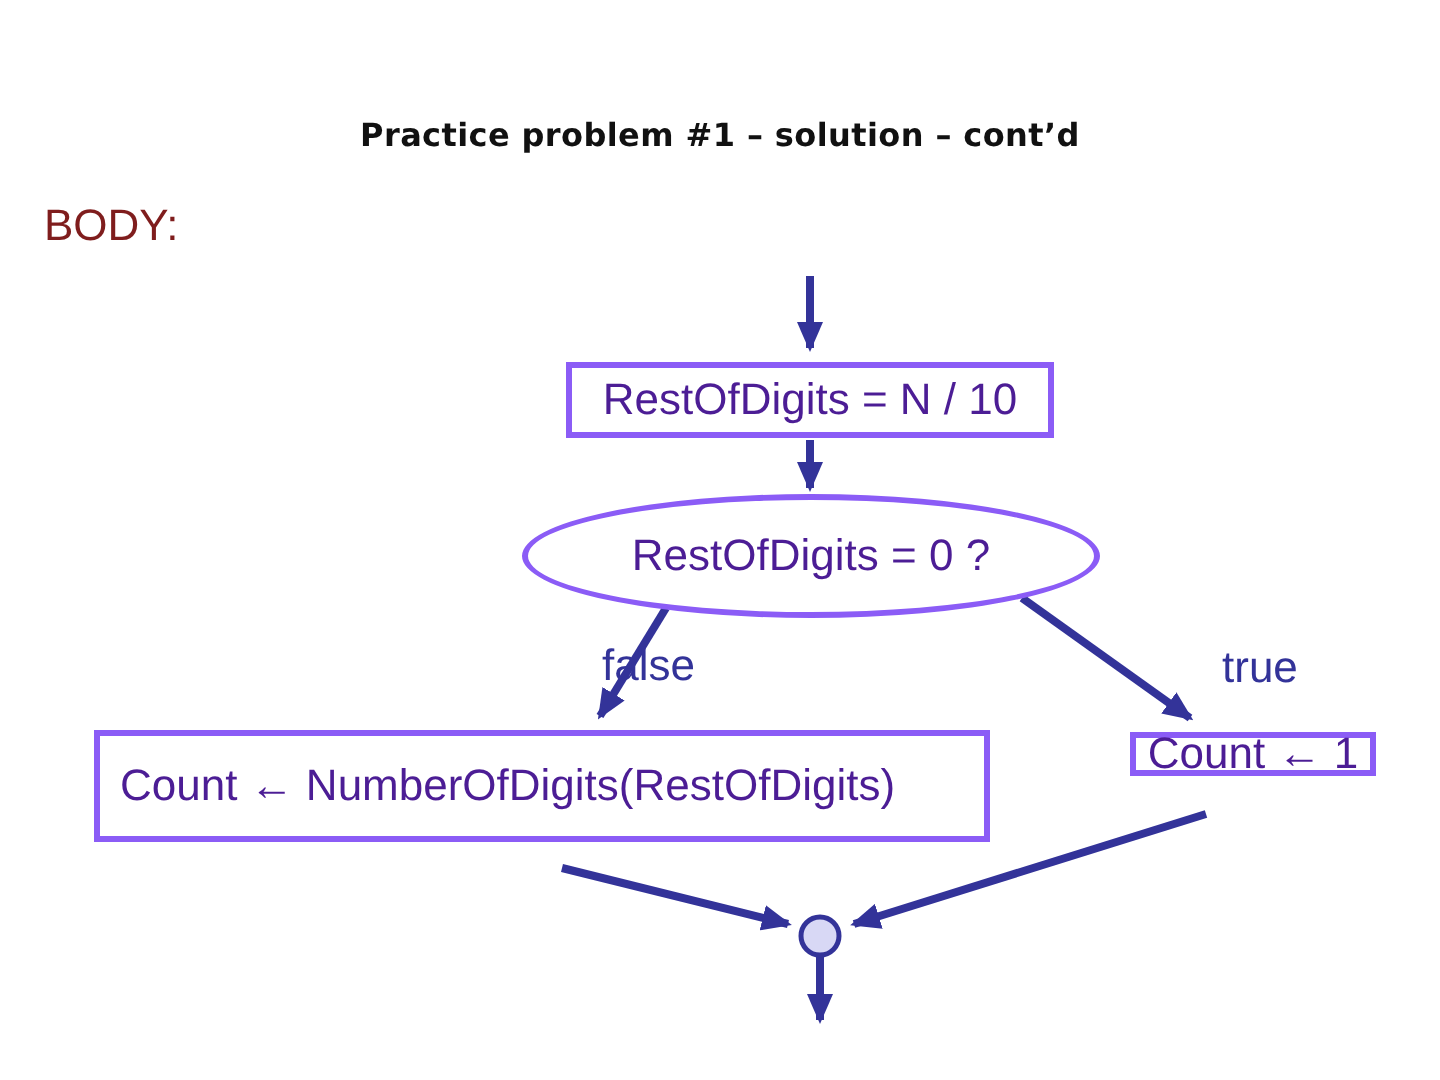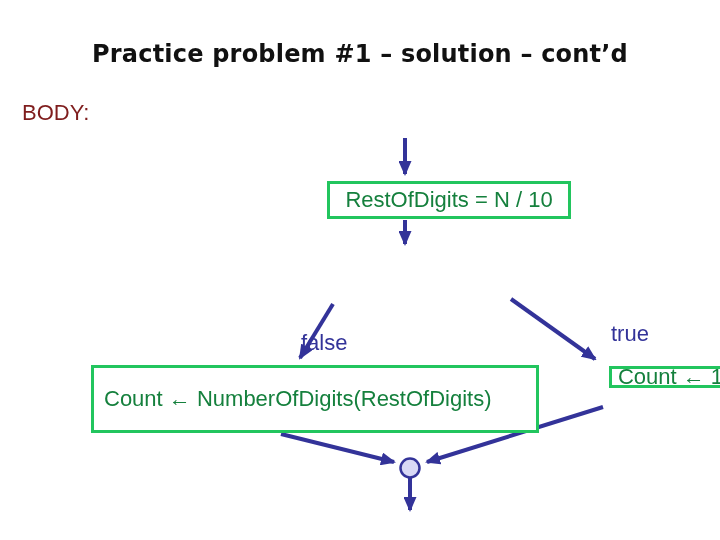--- a/index.html
+++ b/index.html
@@ -6,73 +6,72 @@
   .slide {
     position: relative;
     width: 720px;
     height: 540px;
     background: #ffffff;
     overflow: hidden;
     font-family: "Liberation Sans", sans-serif;
   }
   .title {
     position: absolute;
-    top: 40px;
+    top: 58px;
     left: 0;
     width: 720px;
     text-align: center;
     font-family: "DejaVu Sans", sans-serif;
     font-weight: bold;
-    font-size: 24px;
+    font-size: 16px;
     letter-spacing: 0.2px;
     color: #111111;
   }
   .section-label {
     position: absolute;
     left: 22px;
     top: 100px;
     font-size: 22px;
     color: #7f1d1d;
   }
   .node {
     position: absolute;
-    border: 3px solid #22c55e;
-    color: #15803d;
+    border: 3px solid #8b5cf6;
+    color: #4c1d95;
     font-size: 22px;
     background: #ffffff;
     box-sizing: border-box;
-    margin-left: 44px;
   }
   .process {
     left: 283px; top: 181px; width: 244px; height: 38px;
     display: flex; align-items: center; justify-content: center;
     white-space: nowrap;
   }
   .decision {
     left: 261px; top: 247px; width: 289px; height: 62px;
     border-radius: 50%;
     display: flex; align-items: center; justify-content: center;
     white-space: nowrap;
   }
   .branch-left-box {
-    left: 47px; top: 365px; width: 448px; height: 68px;
+    left: 47px; top: 365px; width: 448px; height: 56px;
     display: flex; flex-direction: column; justify-content: center;
     padding-left: 10px; line-height: 1.32; white-space: nowrap;
   }
   .branch-right-box {
     left: 565px; top: 366px; width: 123px; height: 22px;
     display: flex; align-items: center; justify-content: center;
     white-space: nowrap;
   }
   .edge-label {
     position: absolute;
     font-size: 22px;
     color: #333399;
   }
-  .false-label { left: 301px; top: 330px; }
+  .false-label { left: 301px; top: 320px; }
   .true-label  { left: 611px; top: 321px; }
   svg.connectors {
     position: absolute;
     left: 0; top: 0;
     width: 720px; height: 540px;
   }
   svg.connectors line { stroke: #333399; stroke-width: 4; }
 </style>
 </head>
 <body>
@@ -96,20 +95,23 @@
     <line x1="281" y1="434" x2="394" y2="462" marker-end="url(#arrow)"></line>
     <line x1="603" y1="407" x2="427" y2="462" marker-end="url(#arrow)"></line>
     <line x1="410" y1="477" x2="410" y2="510" marker-end="url(#arrow)"></line>
     <circle cx="410" cy="468" r="9.5" fill="#d8d8f5" stroke="#333399" stroke-width="2.5"></circle>
   </svg>
 
   <div class="node process">
     <span>RestOfDigits = N / 10</span>
   </div>
 
+  <div class="node decision">
+    <span>RestOfDigits = 0 ?</span>
+  </div>
 
   <div class="edge-label false-label">false</div>
 
   <div class="edge-label true-label">true</div>
 
   <div class="node branch-left-box">
     <div>Count ← NumberOfDigits(RestOfDigits)</div>
   </div>
 
   <div class="node branch-right-box">

